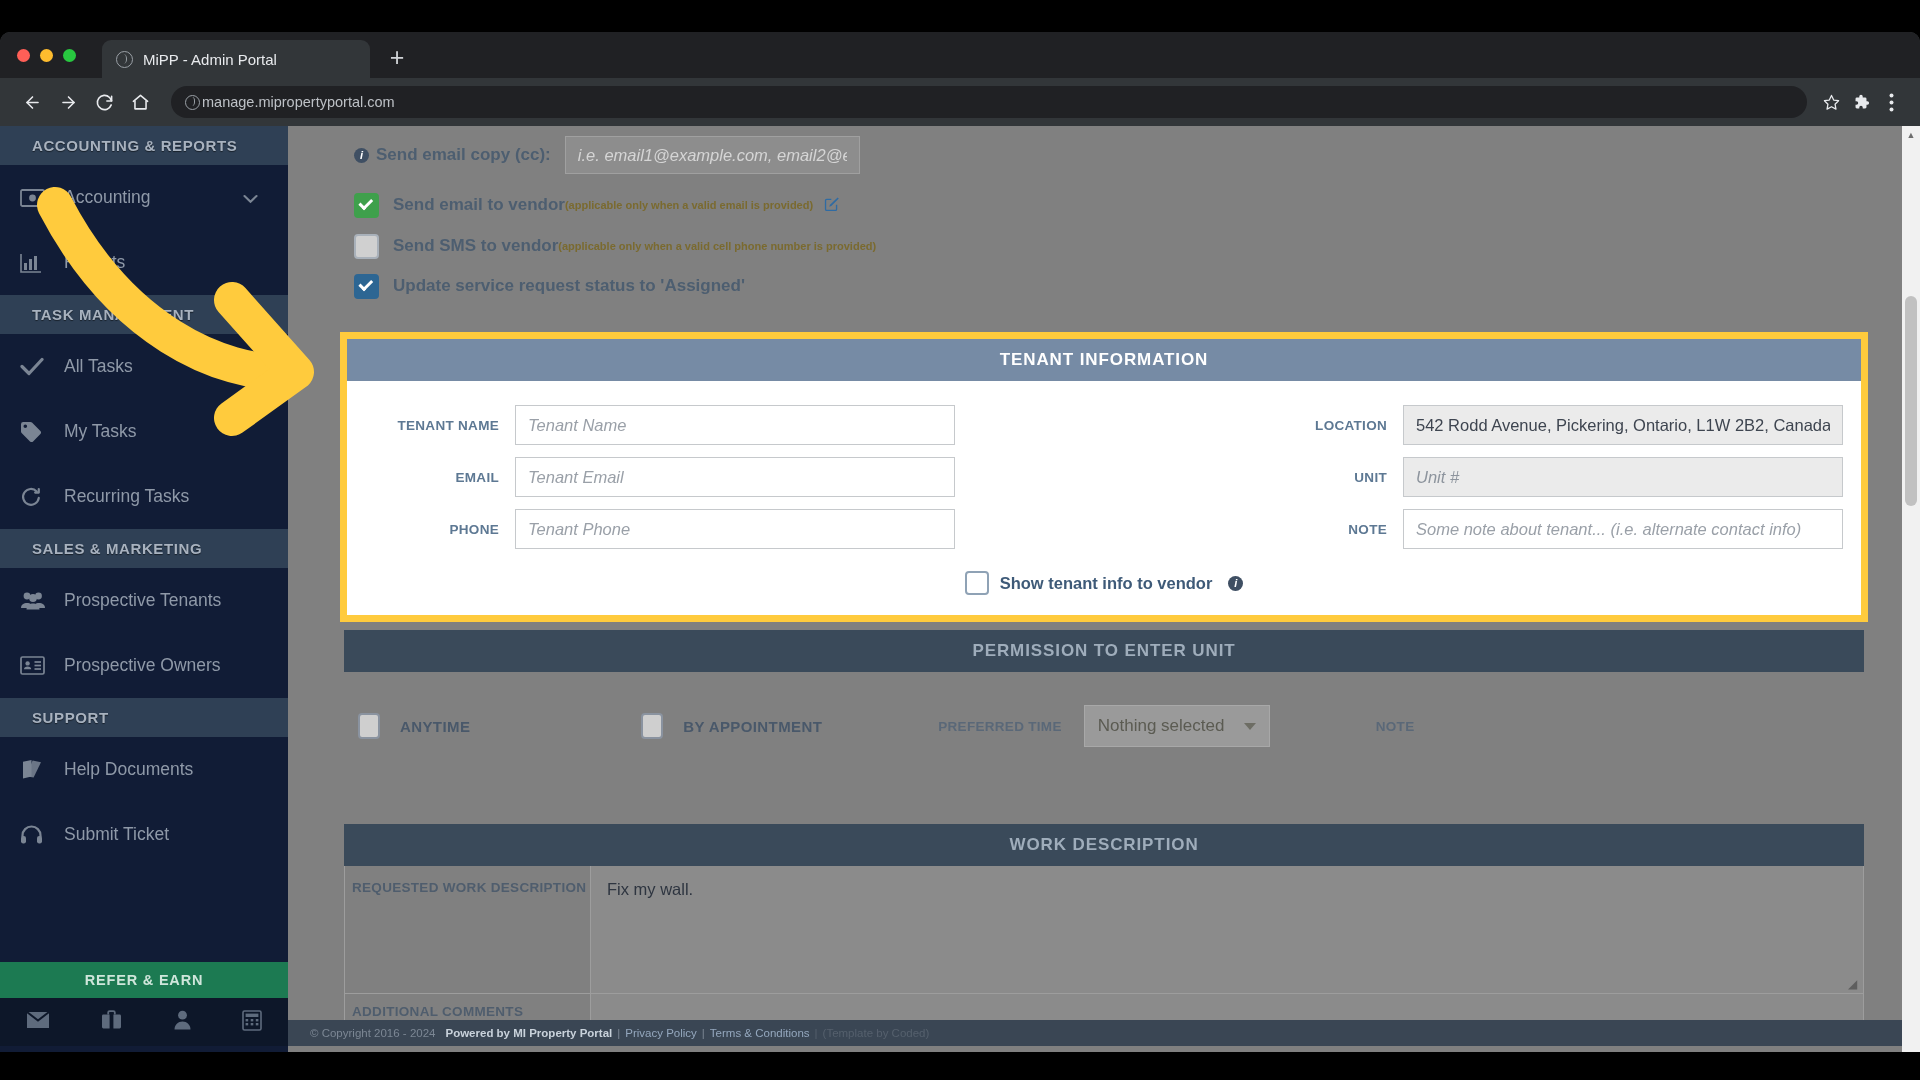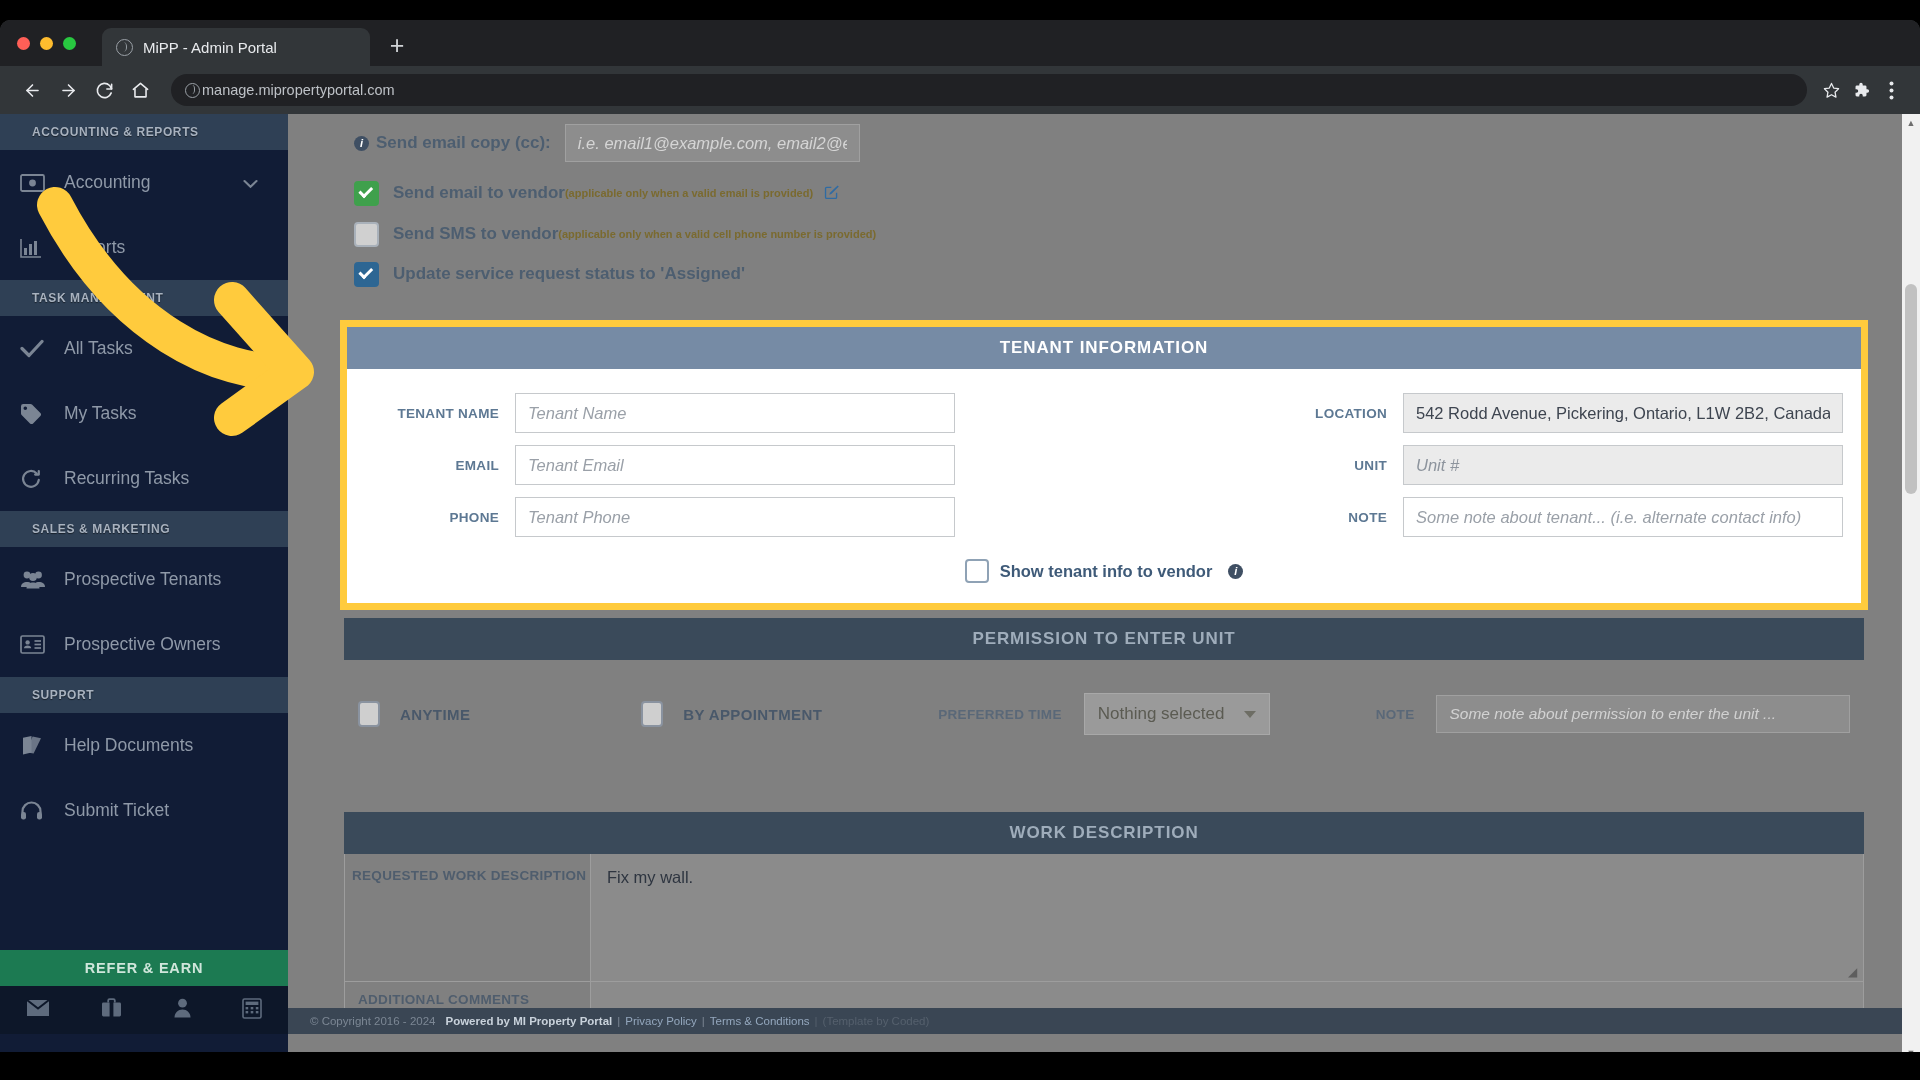--- a/index.html
+++ b/index.html
@@ -6,21 +6,21 @@
   html, body {
     width: 1920px; height: 1080px;
     background: #000;
     font-family: "Liberation Sans", sans-serif;
     overflow: hidden;
   }
 
   
   #browser-window {
     position: absolute;
-    left: 0; top: 20px;
+    left: 0; top: 32px;
     width: 1920px; height: 1042px;
     background: #323639;
     border-radius: 10px 10px 0 0;
     overflow: hidden;
   }
   #tabstrip {
     position: relative;
     height: 46px;
     background: #202124;
     border-radius: 10px 10px 0 0;
@@ -119,21 +119,21 @@
   
   #sidebar {
     position: absolute; left: 0; top: 0;
     width: 288px; height: 948px;
     background: #111c36;
     z-index: 3;
   }
   .side-section {
     background: #2f4055;
     color: #a8b2bf;
-    font-size: 12px; font-weight: bold;
+    font-size: 15px; font-weight: bold;
     letter-spacing: 0.6px;
     padding: 11px 0 11px 32px;
     text-shadow: 0 1px 1px rgba(0,0,0,.5);
   }
   .side-item {
     display: flex; align-items: center;
     height: 65px;
     padding-left: 20px;
     color: #8f99a8;
     font-size: 17.5px;
@@ -389,21 +389,21 @@
     font-size: 16.5px;
   }
   .resize-grip {
     position: absolute; right: 4px; bottom: 3px;
     width: 11px; height: 11px;
     color: #5e5e5e; font-size: 12px; line-height: 11px;
   }
   .wd-row2-label {
     width: 247px; flex: none;
     border: 1px solid #9d9d9d; border-top: none;
-    padding: 10px 0 0 13px;
+    padding: 10px 0 0 7px;
     font-size: 13.5px; font-weight: bold;
     color: #4f5d6d; letter-spacing: .3px;
   }
 
   
   #footer {
     position: absolute; left: 288px; bottom: 28px;
     width: 1632px; height: 26px;
     background: #3a4654;
     color: #7c8794;
@@ -743,21 +743,20 @@
             <span class="perm-cb"></span>
             <span class="perm-lbl">BY APPOINTMENT</span>
             <span style="width:100px"></span>
             <span class="pref-lbl">PREFERRED TIME</span>
             <span class="pref-select">
               <span>Nothing selected</span>
               <span class="caret"></span>
             </span>
             <span style="width:90px"></span>
             <span class="pref-lbl">NOTE</span>
-            <input class="perm-note-input" placeholder="Some note about permission to enter the unit ..." style="">
           </div>
         </div>
 
         <div id="work-section">
           <div class="dark-head">WORK DESCRIPTION</div>
           <div class="wd-grid">
             <div class="wd-label-cell">REQUESTED WORK DESCRIPTION</div>
             <div class="wd-value-cell">
               <span>Fix my wall.</span>
               <span class="resize-grip">◢</span>

